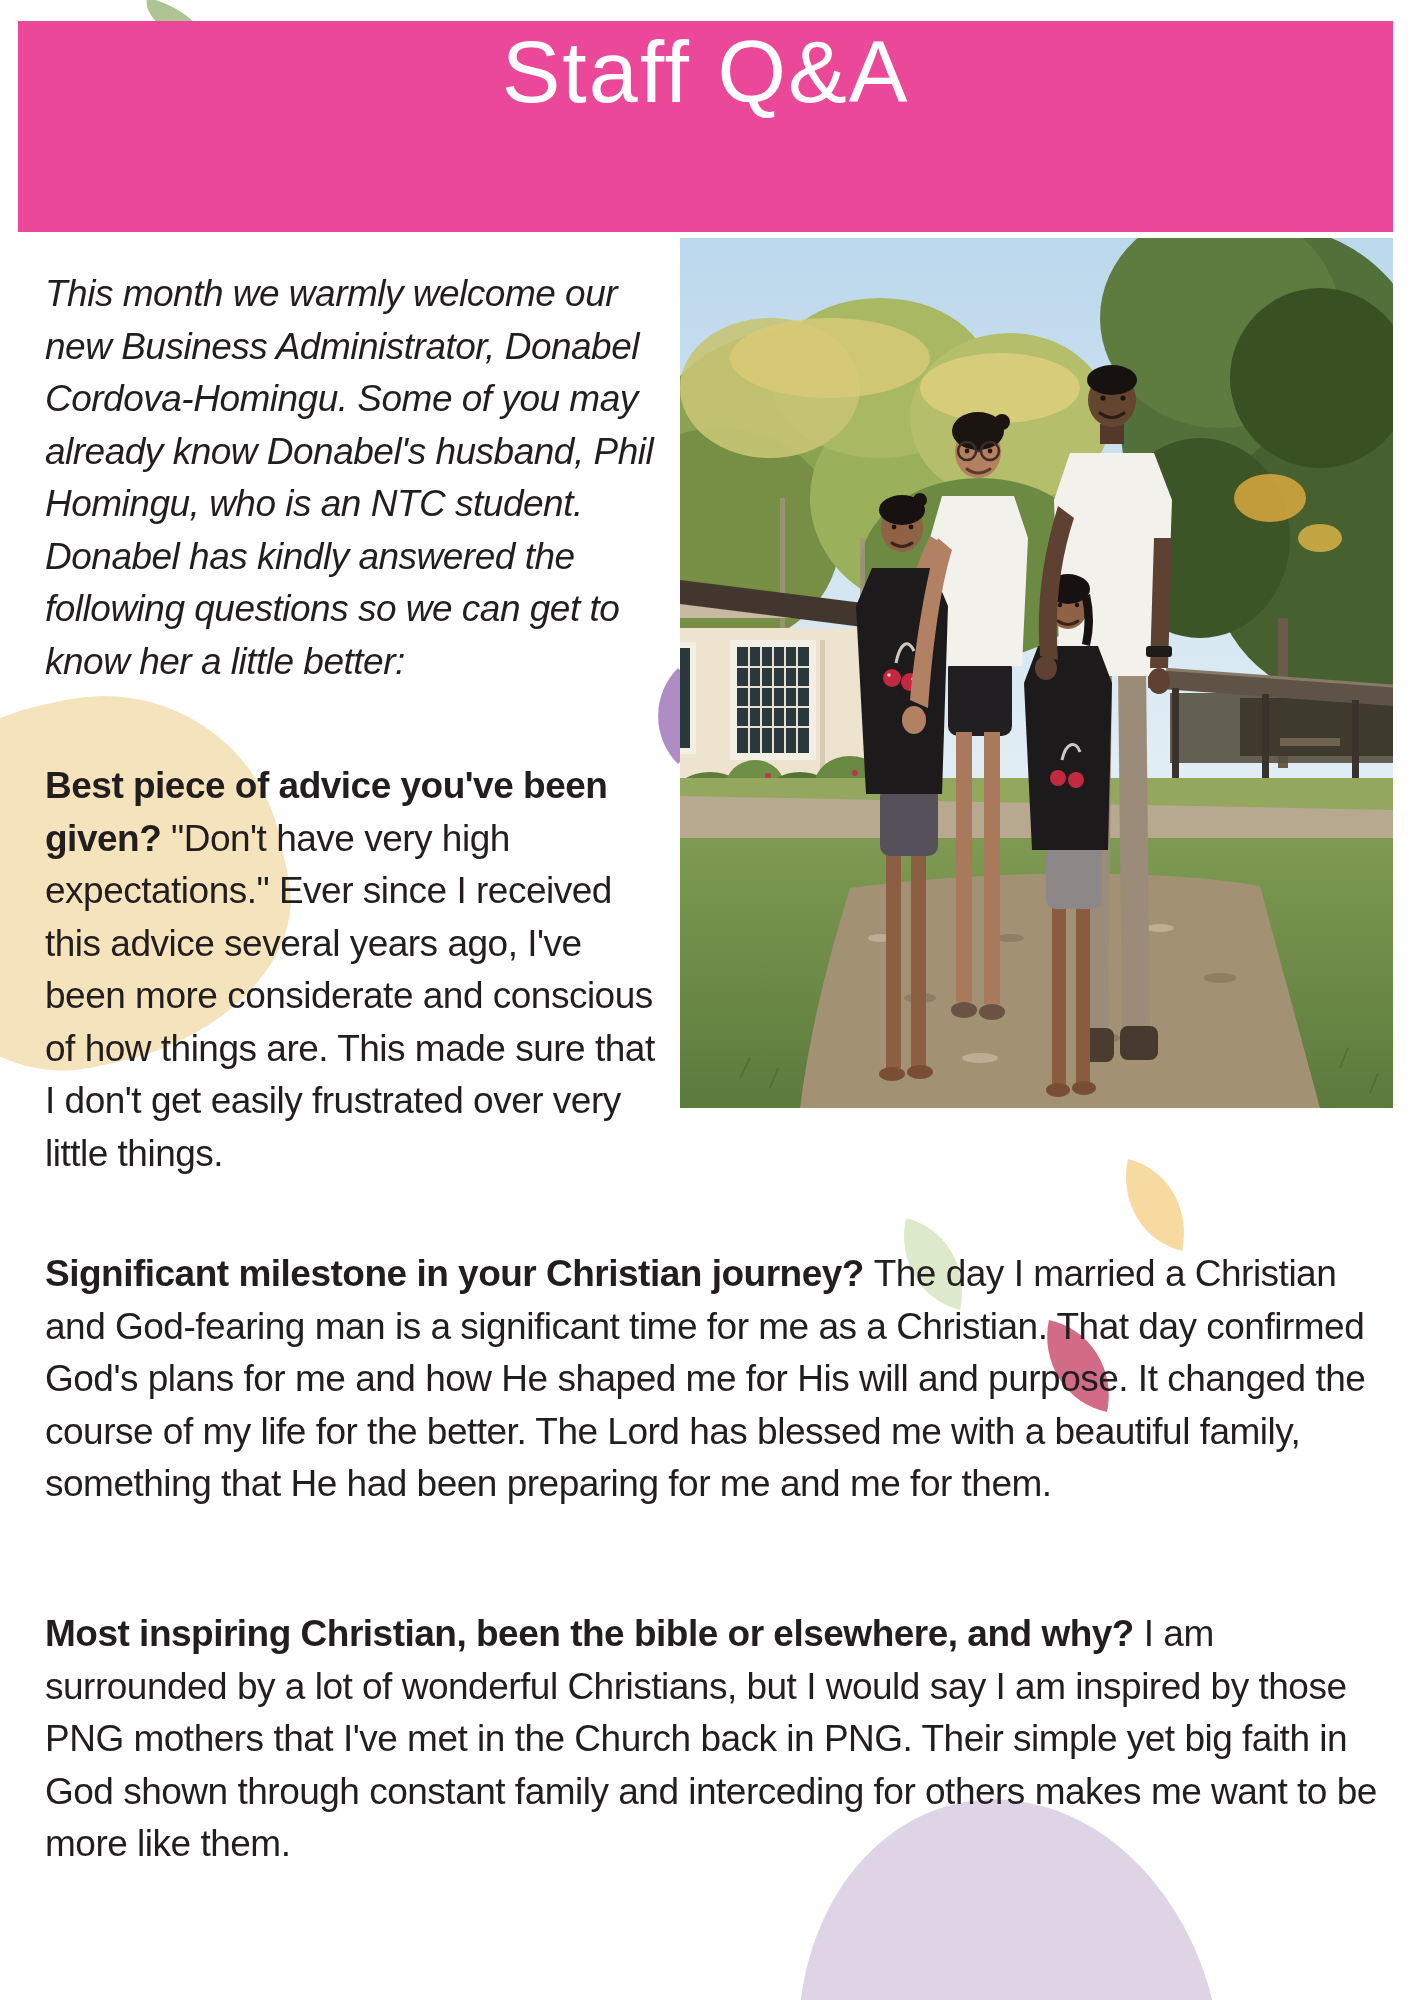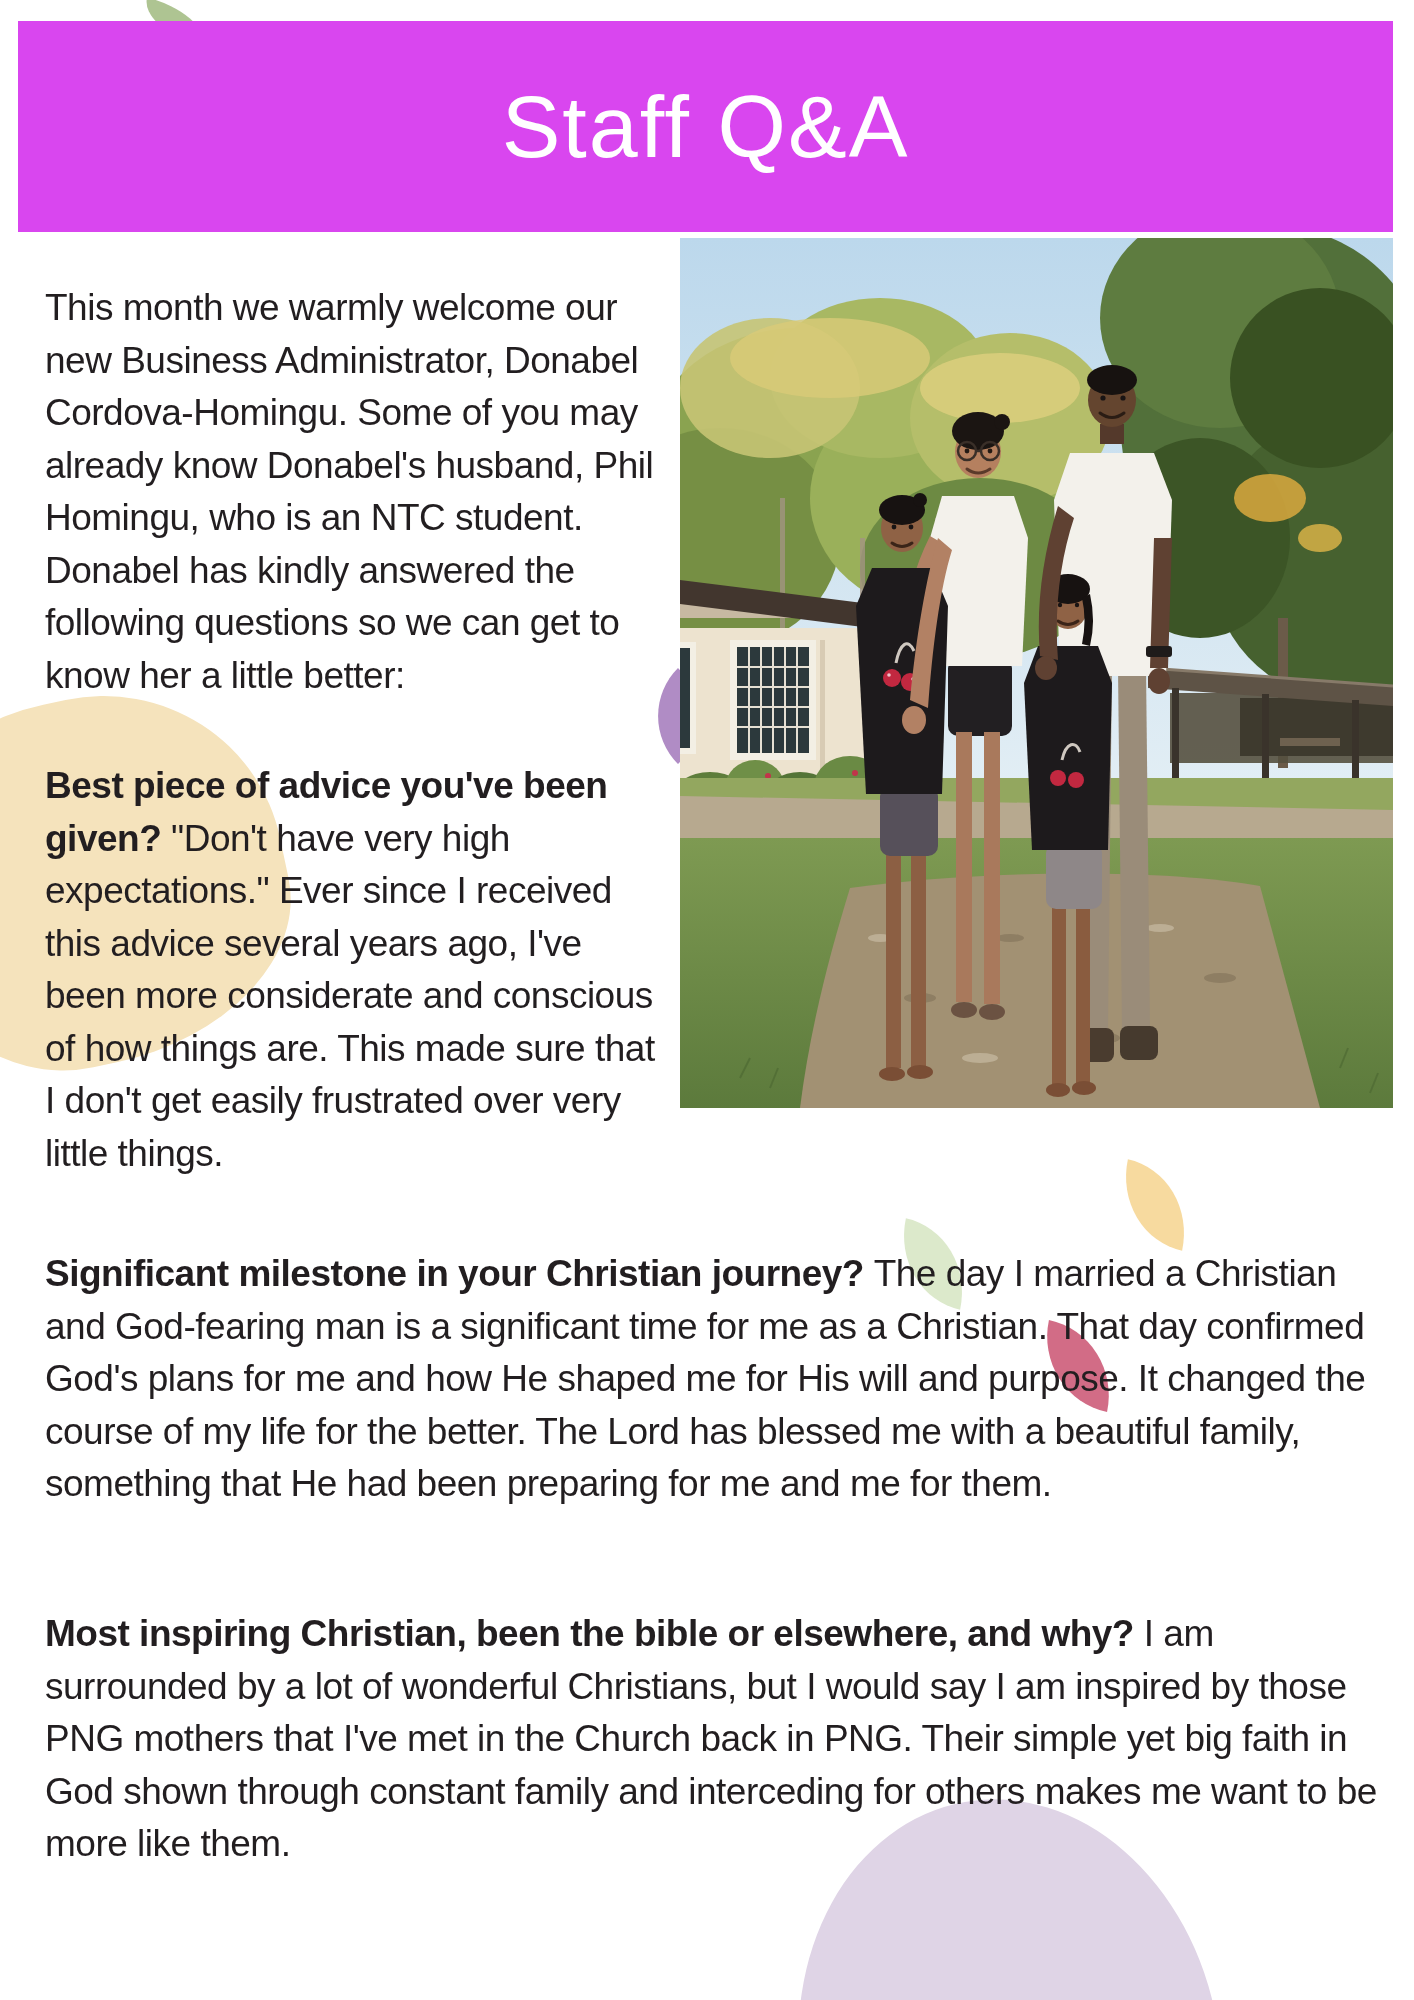--- a/index.html
+++ b/index.html
@@ -18,33 +18,33 @@
   .leaf-green{left:897px;top:1225px;width:72px;height:78px;background:#DCE9CB;
     border-radius:0 100% 0 100%;transform:rotate(12deg);z-index:0;}
   .leaf-yellow{left:1119px;top:1166px;width:72px;height:78px;background:#F7DA9F;
     border-radius:0 100% 0 100%;transform:rotate(12deg);z-index:0;}
   .leaf-pink{left:1040px;top:1327px;width:76px;height:78px;background:#D26C86;
     border-radius:0 100% 0 100%;transform:rotate(12deg);z-index:0;}
   .blob-lavender{left:800px;top:1798px;width:420px;height:520px;background:#DFD4E6;
     border-radius:50%;transform:rotate(-10deg);z-index:0;}
 
   
-  .banner{position:absolute;left:18px;top:21px;width:1375px;height:211px;background:#d946ef;
-    z-index:2;display:flex;align-items:center;justify-content:center;}
+  .banner{position:absolute;left:18px;top:21px;width:1375px;height:211px;background:#ec4899;
+    z-index:2;display:flex;justify-content:center;}
   .title{margin:0;font-size:88px;font-weight:400;letter-spacing:2px;color:#ffffff;
     font-family:"Liberation Sans",sans-serif;}
 
   
   .photo{position:absolute;left:680px;top:238px;width:713px;height:870px;margin:0;z-index:2;
     overflow:hidden;background:#CFE2EF;}
   .photo svg{display:block;}
 
   
   .copy{position:absolute;z-index:3;font-size:37px;line-height:52.5px;letter-spacing:-0.5px;margin:0;}
-  .intro{left:45px;top:282px;width:625px;}
+  .intro{left:45px;top:268px;width:625px;font-style:italic;}
   .qa b{font-weight:700;}
   .qa b::after{content:"\00a0 ";}
   .qa-0{left:45px;top:760px;width:615px;}
   .qa-1{left:45px;top:1248px;width:1342px;}
   .qa-2{left:45px;top:1608px;width:1342px;}
 </style>
 </head>
 <body>
 
 <div class="page">

